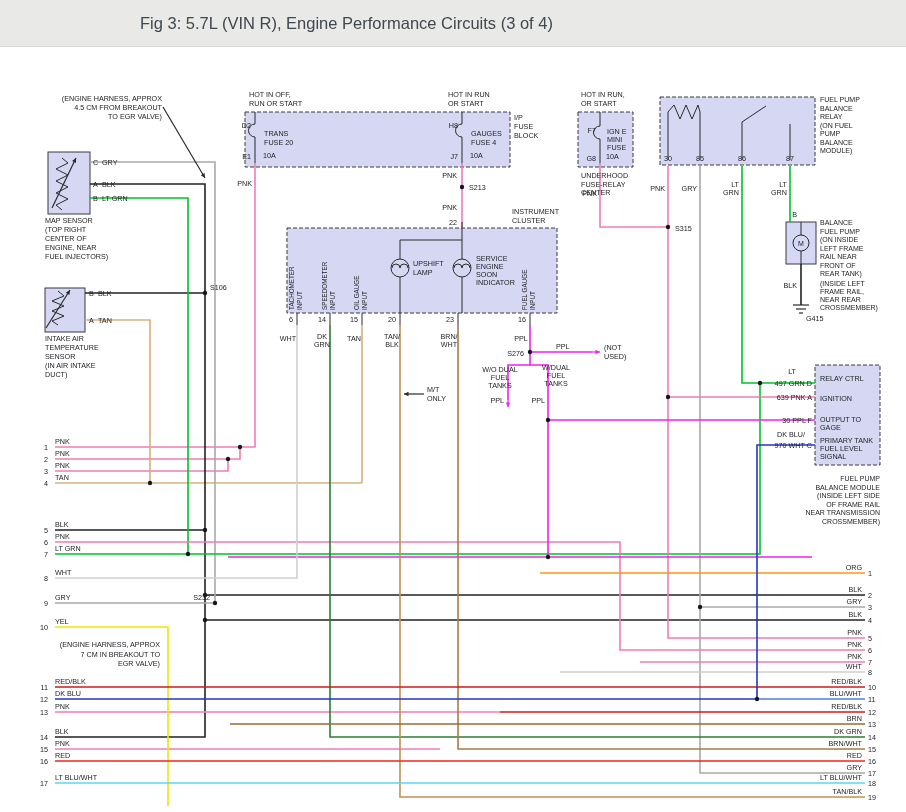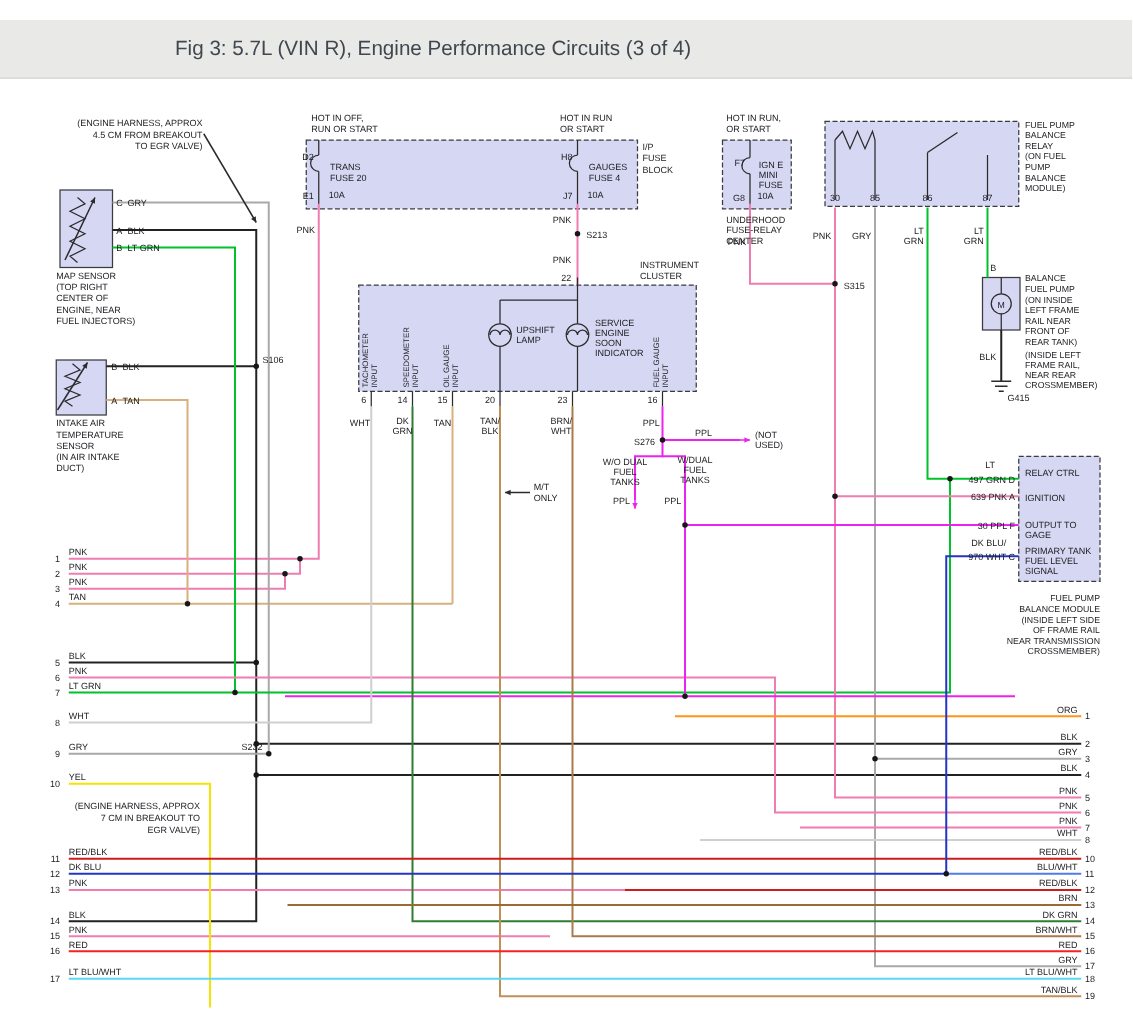--- a/index.html
+++ b/index.html
@@ -1,19 +1,19 @@
 <!DOCTYPE html>
 <html><head>
 <meta charset="utf-8">
 <style>
   html,body{margin:0;padding:0;background:#ffffff;}
   #page{position:relative;width:906px;height:812px;overflow:hidden;background:#ffffff;
         font-family:"Liberation Sans", sans-serif;}
   #titlebar{position:absolute;top:0;left:0;width:906px;height:47px;background:#e9e9e7;
-            border-bottom:1px solid #d6d6d4;box-sizing:border-box;margin-top:16px;}
+            border-bottom:1px solid #d6d6d4;box-sizing:border-box;}
   #titlebar span{display:inline-block;padding-left:140px;line-height:46px;font-size:16.5px;
             color:#40474e;}
   #diagram{position:absolute;top:0;left:0;}
   svg text{font-family:"Liberation Sans", sans-serif;}
 </style>
 </head>
 <body>
 <div id="page">
 
 <svg id="diagram" width="906" height="812" viewBox="0 0 906 812" xmlns="http://www.w3.org/2000/svg">

